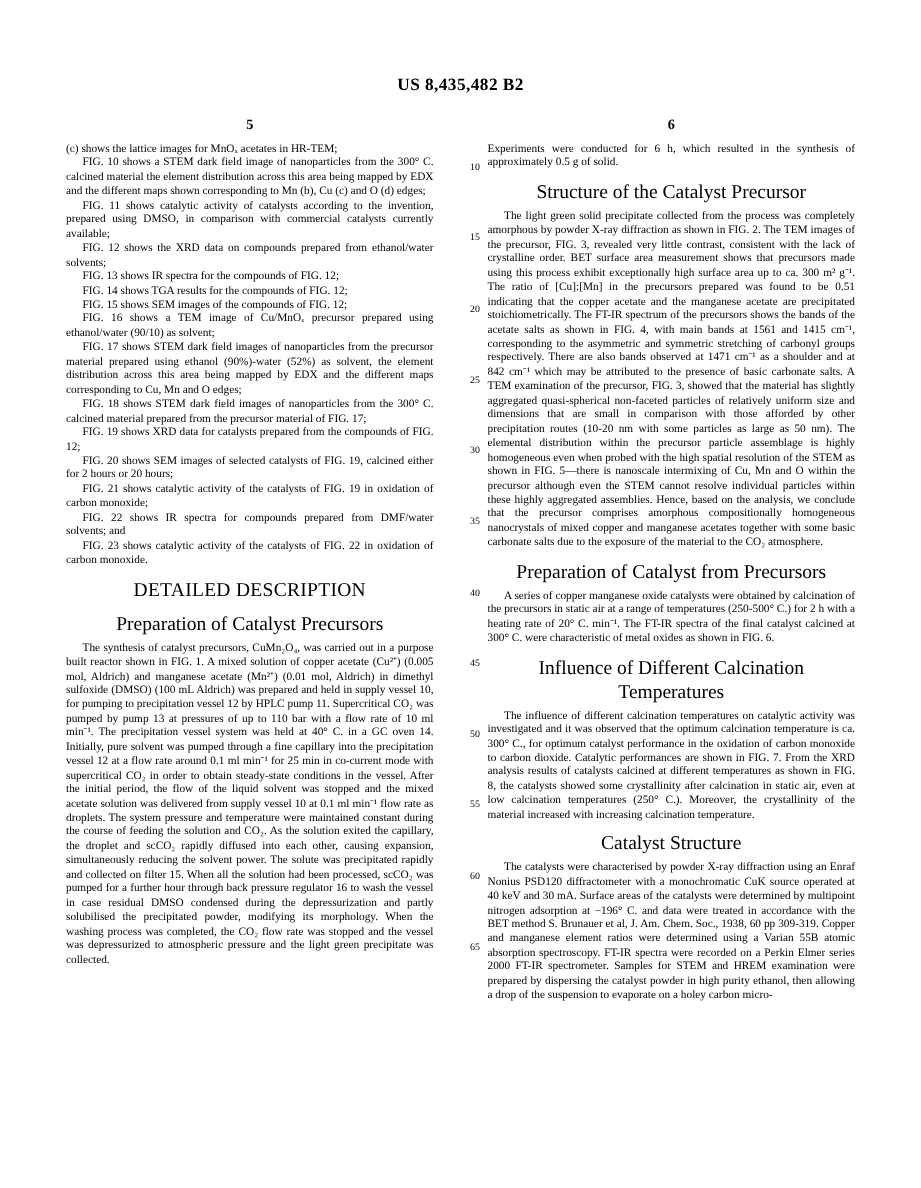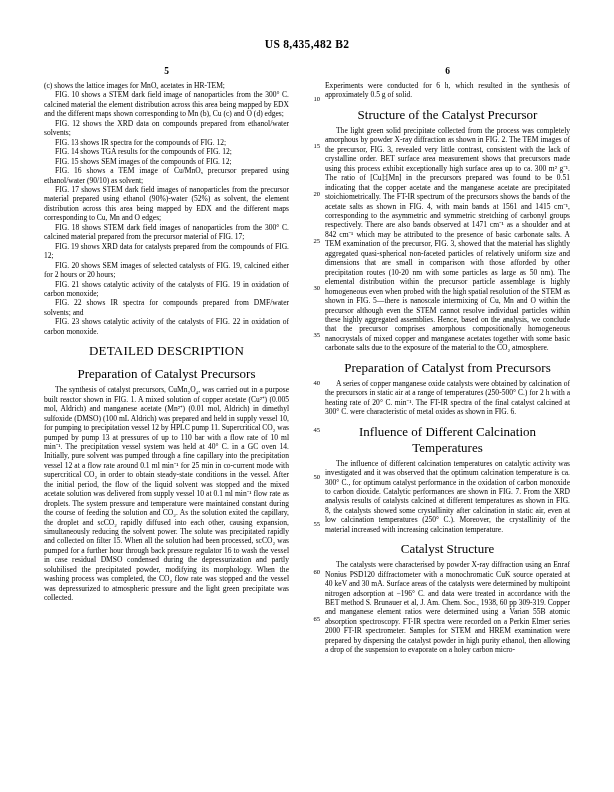--- a/index.html
+++ b/index.html
@@ -14,21 +14,21 @@
     color: #000000;
     position: relative;
     overflow: hidden;
   }
   .page {
     position: absolute;
     left: 0; top: 0;
     width: 614px;
     height: 792px;
     box-sizing: border-box;
-    padding: 38px 44px 28px 44px;
+    padding: 51px 44px 28px 44px;
   }
   .patent-header {
     text-align: center;
     font-family: "Liberation Serif", serif;
     font-size: 11.5px;
     font-weight: bold;
     letter-spacing: 0.3px;
     margin: 0 0 16px 0;
   }
   .columns {
@@ -101,20 +101,21 @@
 
   <div class="patent-header">US 8,435,482 B2</div>
 
   <div class="columns">
 
     <div class="col">
       <div class="colnum">5</div>
       <div class="col-body">
         <p class="noind">(c) shows the lattice images for MnOₓ acetates in HR-TEM;</p>
         <p class="ind">FIG. 10 shows a STEM dark field image of nanoparticles from the 300° C. calcined material the element distribution across this area being mapped by EDX and the different maps shown corresponding to Mn (b), Cu (c) and O (d) edges;</p>
+        <p class="ind">FIG. 11 shows catalytic activity of catalysts according to the invention, prepared using DMSO, in comparison with commercial catalysts currently available;</p>
         <p class="ind">FIG. 12 shows the XRD data on compounds prepared from ethanol/water solvents;</p>
         <p class="ind">FIG. 13 shows IR spectra for the compounds of FIG. 12;</p>
         <p class="ind">FIG. 14 shows TGA results for the compounds of FIG. 12;</p>
         <p class="ind">FIG. 15 shows SEM images of the compounds of FIG. 12;</p>
         <p class="ind">FIG. 16 shows a TEM image of Cu/MnOₓ precursor prepared using ethanol/water (90/10) as solvent;</p>
         <p class="ind">FIG. 17 shows STEM dark field images of nanoparticles from the precursor material prepared using ethanol (90%)-water (52%) as solvent, the element distribution across this area being mapped by EDX and the different maps corresponding to Cu, Mn and O edges;</p>
         <p class="ind">FIG. 18 shows STEM dark field images of nanoparticles from the 300° C. calcined material prepared from the precursor material of FIG. 17;</p>
         <p class="ind">FIG. 19 shows XRD data for catalysts prepared from the compounds of FIG. 12;</p>
         <p class="ind">FIG. 20 shows SEM images of selected catalysts of FIG. 19, calcined either for 2 hours or 20 hours;</p>
         <p class="ind">FIG. 21 shows catalytic activity of the catalysts of FIG. 19 in oxidation of carbon monoxide;</p>

